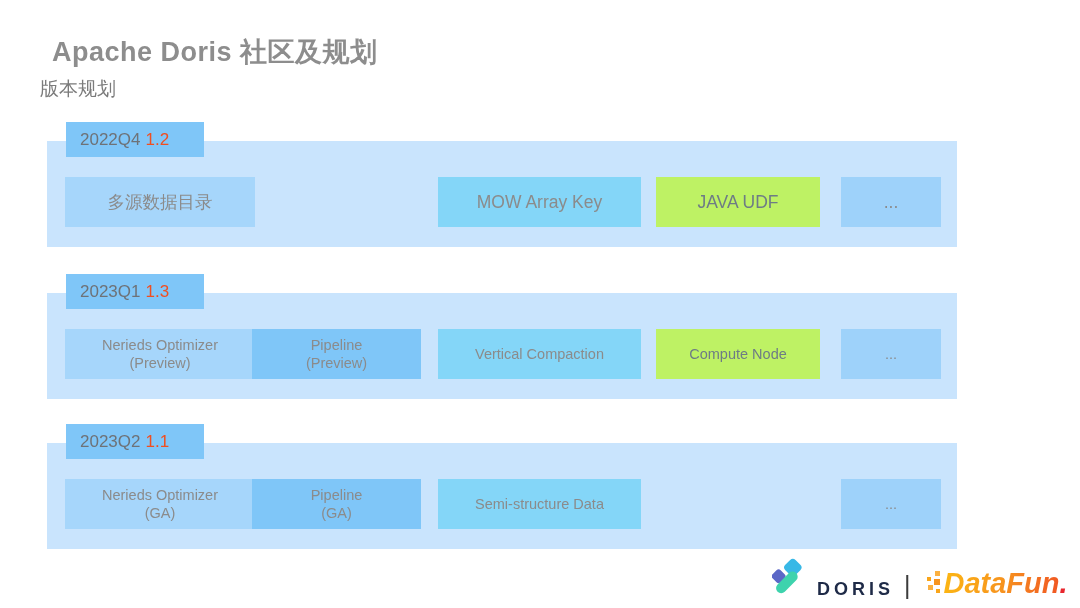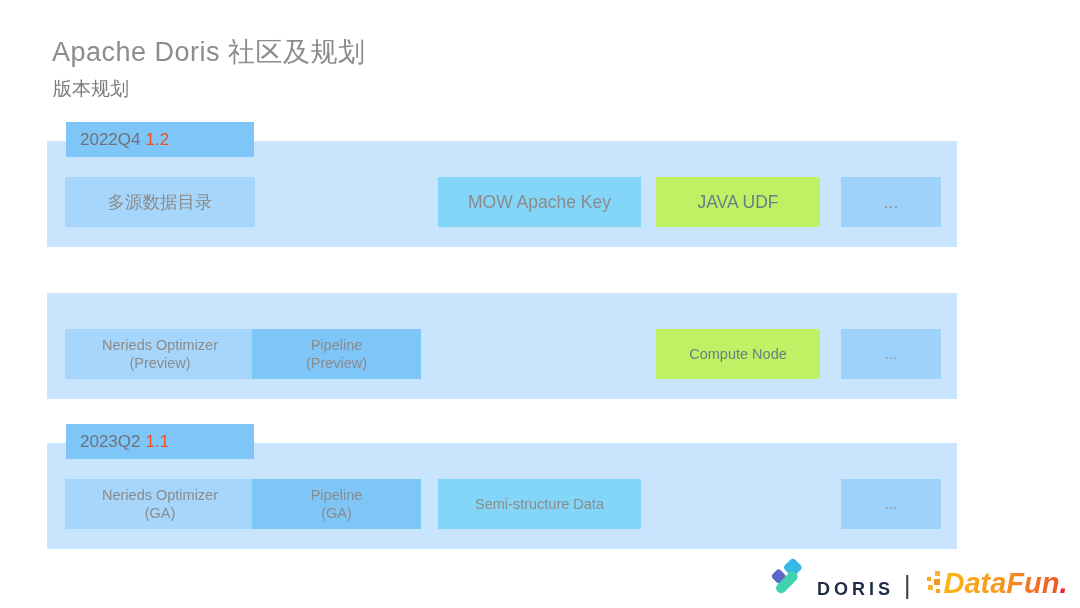--- a/index.html
+++ b/index.html
@@ -2,31 +2,31 @@
 <html><head>
 <meta charset="utf-8">
 <style>
   html,body{margin:0;padding:0;}
   body{
     width:1080px;height:608px;background:#ffffff;overflow:hidden;position:relative;
     font-family:"Liberation Sans","DejaVu Sans",sans-serif;
   }
   .title{
     position:absolute;left:52px;top:34px;font-size:27px;color:#8d8d8d;
-    letter-spacing:.5px;font-weight:400;
+    letter-spacing:.5px;font-weight:700;
   }
   .subtitle{
-    position:absolute;left:53px;top:76px;font-size:19px;color:#7b7b7b;font-weight:400;
+    position:absolute;left:40px;top:76px;font-size:19px;color:#7b7b7b;font-weight:400;
   }
   .row{
     position:absolute;left:47px;width:910px;height:106px;background:#c9e4fd;
   }
   .r1{top:141px}.r2{top:293px}.r3{top:443px}
   .tag{
-    position:absolute;left:19px;top:-19px;width:188px;height:35px;background:#7fc6f8;
+    position:absolute;left:19px;top:-19px;width:138px;height:35px;background:#7fc6f8;
     font-size:17px;line-height:35px;padding-left:14px;box-sizing:border-box;color:#6e7277;
     white-space:nowrap;
   }
   .tag .ver{color:#f04e20;margin-left:5px;}
   .feature{
     position:absolute;top:36px;height:50px;display:flex;flex-direction:column;
     justify-content:center;align-items:center;text-align:center;color:#8b8b8b;
   }
   .c1{left:18px;width:190px}
   .c2{left:205px;width:169px}
@@ -69,38 +69,44 @@
 <div class="subtitle">版本规划</div>
 
 <section class="row r1">
   <div class="tag">
     <span>2022Q4</span><span class="ver">1.2</span>
   </div>
   <div class="feature c1 light">
     <div class="label">多源数据目录</div>
   </div>
   <div class="feature c3 cyan">
-    <div class="label">MOW Apache Key</div>
+    <div class="label">MOW Array Key</div>
   </div>
   <div class="feature c4 steel">
     <div class="label">JAVA UDF</div>
   </div>
   <div class="feature c5 more">
     <div class="label">...</div>
   </div>
 </section>
 
 <section class="row r2">
+  <div class="tag">
+    <span>2023Q1</span><span class="ver">1.3</span>
+  </div>
   <div class="feature c1 light">
     <div class="label">Nerieds Optimizer</div>
     <div class="sub">(Preview)</div>
   </div>
   <div class="feature c2 medium">
     <div class="label">Pipeline</div>
     <div class="sub">(Preview)</div>
+  </div>
+  <div class="feature c3 cyan">
+    <div class="label">Vertical Compaction</div>
   </div>
   <div class="feature c4 steel">
     <div class="label">Compute Node</div>
   </div>
   <div class="feature c5 more">
     <div class="label">...</div>
   </div>
 </section>
 
 <section class="row r3">

